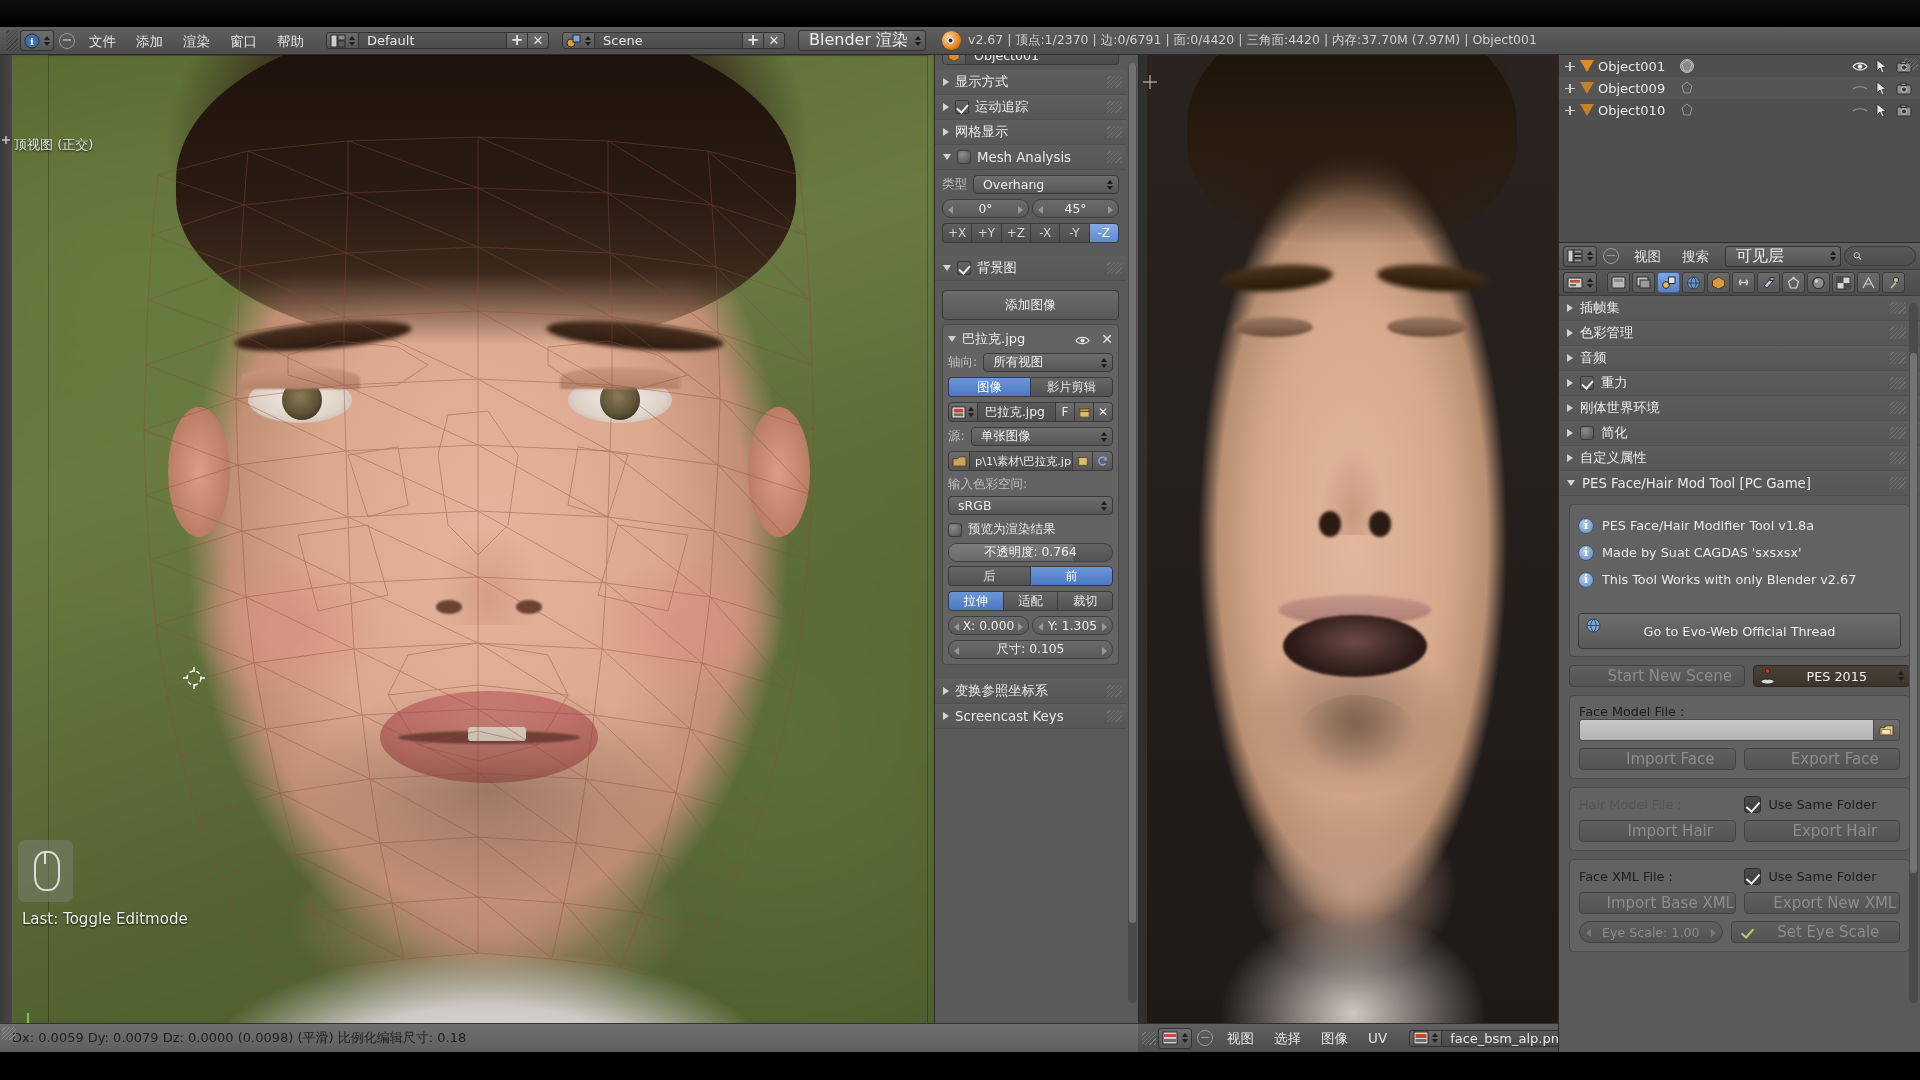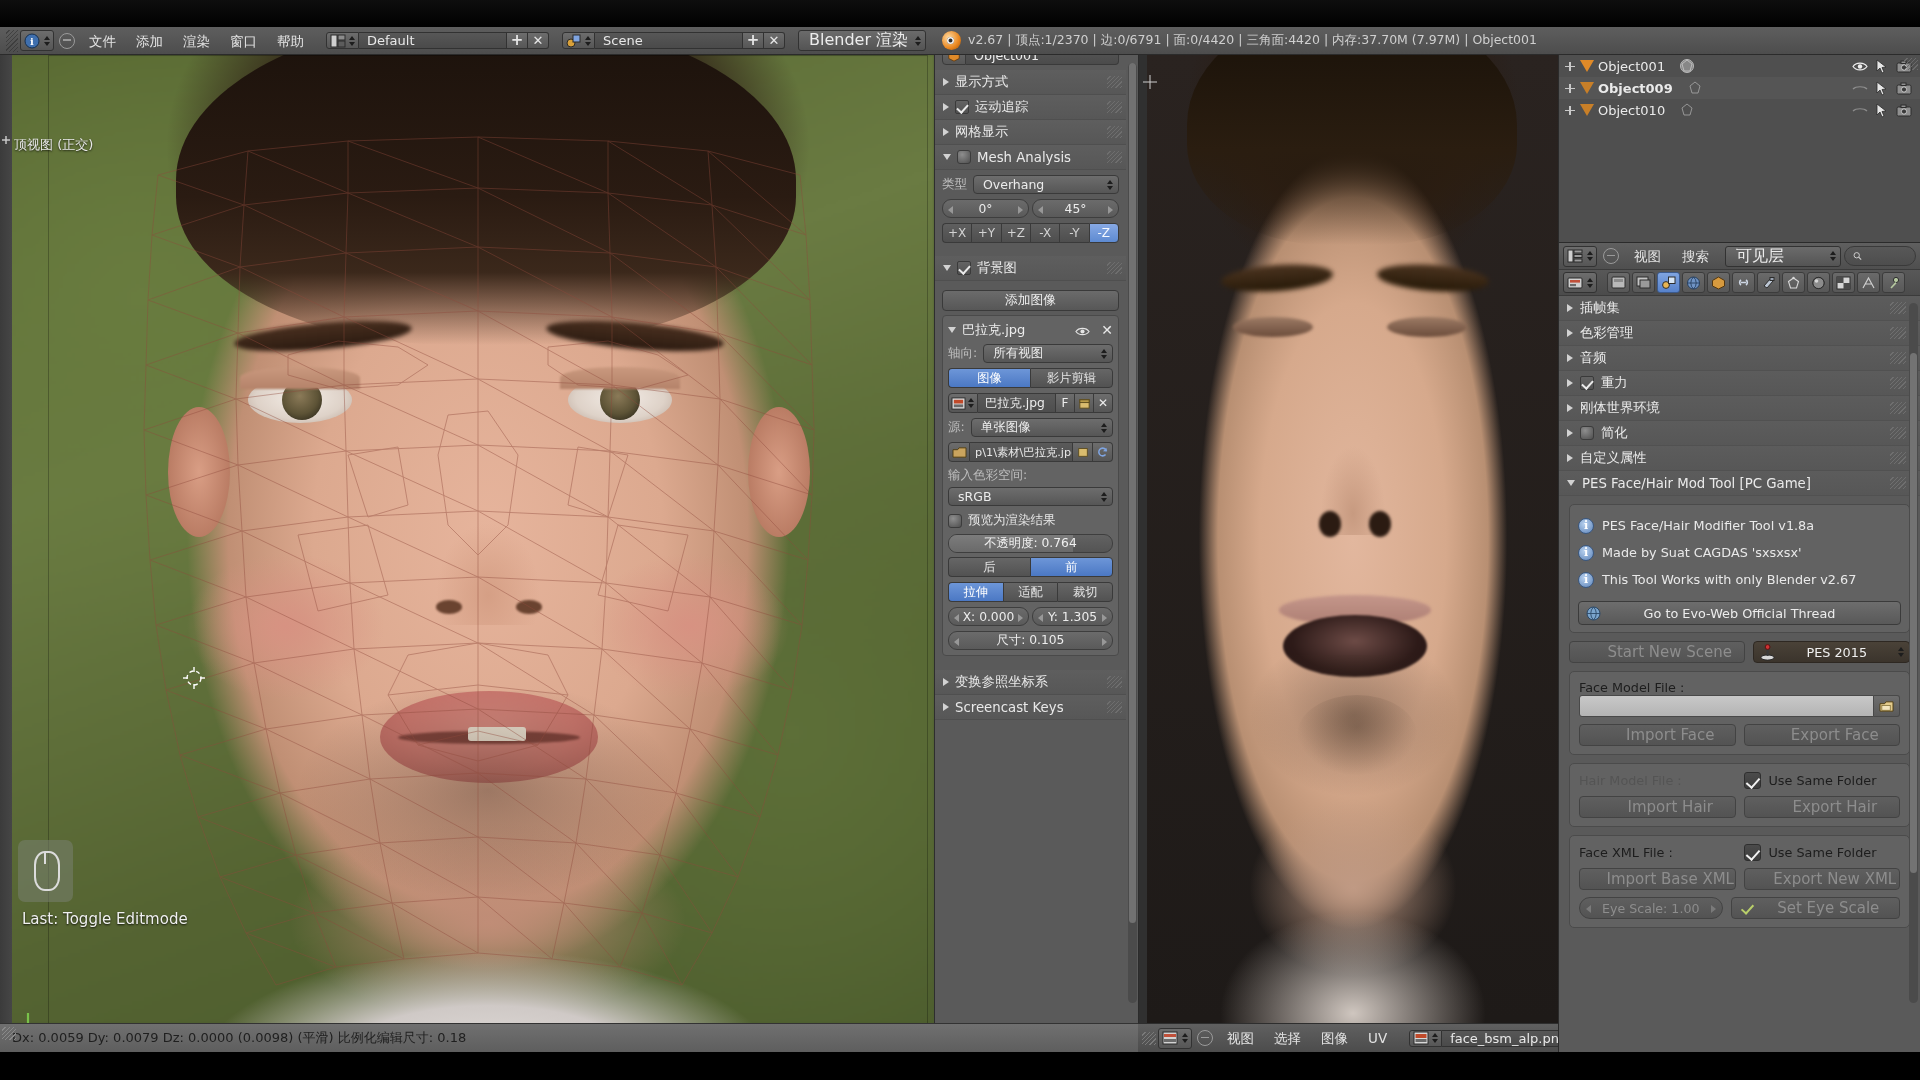--- a/index.html
+++ b/index.html
@@ -283,21 +283,21 @@
   .seg { display: flex; gap: 0; margin-bottom: 5px; }
   .seg > div {
     flex: 1; height: 20px; display: flex; align-items: center; justify-content: center;
     background: linear-gradient(#666,#525252); border: 1px solid #3a3a3a; border-right: none;
     color: #e4e4e4; font-size: 12.3px;
   }
   .seg > div:first-child { border-radius: 4px 0 0 4px; }
   .seg > div:last-child { border-right: 1px solid #3a3a3a; border-radius: 0 4px 4px 0; }
   .seg > div.on { background: linear-gradient(#6d96d8,#4b78c4); color: #fff; }
   .btn-wide {
-    height: 21px; border-radius: 4px; display: flex; align-items: center;
+    height: 30px; border-radius: 4px; display: flex; align-items: center;
     justify-content: center; background: linear-gradient(#6b6b6b,#575757);
     border: 1px solid #3a3a3a; color: #ededed; font-size: 12.8px; margin: 4px 0;
   }
   .subpanel {
     background: #636363; border: 1px solid #4a4a4a; border-radius: 4px;
     padding: 5px; margin-top: 4px;
   }
   .sub-head { display: flex; align-items: center; gap: 6px; margin-bottom: 5px;
     color: #ededed; font-size: 13px; }
   .eye-ico { width: 15px; height: 11px; margin-left: auto; position: relative; }
@@ -420,21 +420,21 @@
   
   .outliner {
     position: absolute; left: 1558px; top: 55px; width: 362px; height: 188px;
     background: #4f4f4f; border-left: 1px solid #2b2b2b;
     border-bottom: 1px solid #2b2b2b; overflow: hidden;
   }
   .ol-row {
     height: 22px; display: flex; align-items: center; gap: 4px;
     padding-left: 5px; font-size: 13px; color: #eaeaea; position: relative;
   }
-  .ol-row.alt { background: rgba(255,255,255,.035); font-weight: bold; }
+  .ol-row.alt { background: rgba(255,255,255,.035); }
   .ol-plus { width: 12px; height: 12px; position: relative; flex: none; }
   .ol-plus:before, .ol-plus:after {
     content: ""; position: absolute; background: #c9c9c9;
   }
   .ol-plus:before { left: 1px; top: 5.5px; width: 10px; height: 1.5px; }
   .ol-plus:after { left: 5px; top: 1.5px; width: 1.5px; height: 9px; }
   .mesh-tri {
     width: 0; height: 0; flex: none;
     border-left: 7px solid transparent; border-right: 7px solid transparent;
     border-top: 12px solid #e08a28;
@@ -493,21 +493,21 @@
     color: #e9e9e9; font-size: 12.8px;
   }
   .info-ico {
     width: 16px; height: 16px; border-radius: 50%; flex: none;
     background: radial-gradient(circle at 40% 35%, #b9d2ef, #5b82b8);
     border: 1px solid #3a577f; color: #ffffff; font-size: 11px;
     display: flex; align-items: center; justify-content: center;
     font-weight: 700; font-family: "DejaVu Serif", serif;
   }
   .link-btn {
-    height: 24px; margin-top: 8px; border-radius: 4px;
+    height: 36px; margin-top: 20px; border-radius: 4px;
     background: linear-gradient(#6d6d6d,#595959); border: 1px solid #3b3b3b;
     display: flex; align-items: center; justify-content: center;
     color: #ececec; font-size: 12.8px; position: relative;
   }
   .link-btn .lico { position: absolute; left: 6px; top: 3px; width: 17px; height: 17px; }
   .pes-2col { display: flex; gap: 8px; margin: 6px 10px 0; }
   .btn-dim {
     flex: 1; height: 22px; border-radius: 4px;
     background: linear-gradient(#5f5f5f,#535353); border: 1px solid #434343;
     display: flex; align-items: center; justify-content: center;

